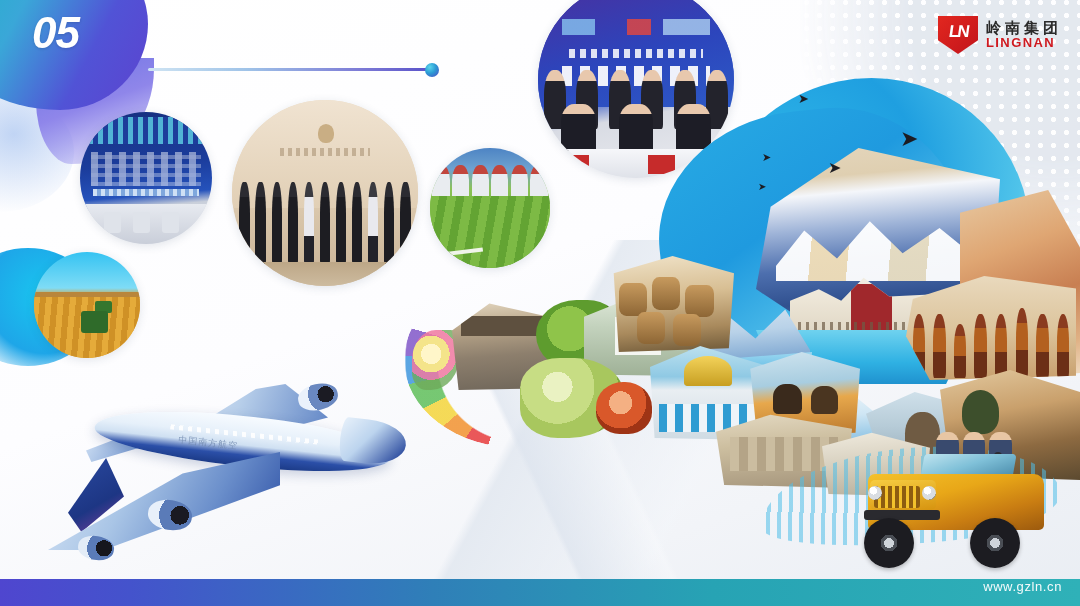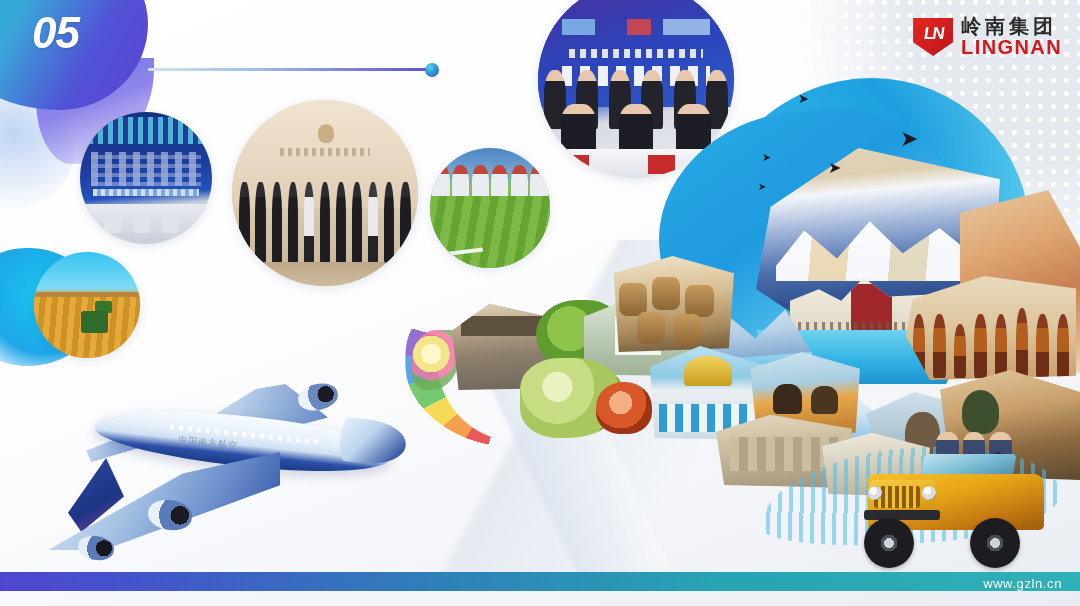--- a/index.html
+++ b/index.html
@@ -88,22 +88,22 @@
     width: 40px; height: 38px; position: relative;
     background: linear-gradient(135deg,#e2271f 0%,#c1141b 100%);
     clip-path: polygon(0 0,100% 0,100% 64%,50% 100%,0 64%);
     display: flex; align-items: center; justify-content: center;
   }
   .logo-shield span {
     color: #fff; font-weight: bold; font-size: 17px; letter-spacing: -2px;
     transform: translateY(-3px) skewX(-8deg);
   }
   .logo-text { line-height: 1.05; }
-  .logo-cn { font-size: 20px; font-weight: bold; color: #2b2b2b; letter-spacing: 4px; }
-  .logo-en { font-size: 20px; font-weight: bold; color: #cf1a20; letter-spacing: 1.4px; }
+  .logo-cn { font-size: 15px; font-weight: bold; color: #2b2b2b; letter-spacing: 4px; }
+  .logo-en { font-size: 13px; font-weight: bold; color: #cf1a20; letter-spacing: 1.4px; }
 
   
   .circ { position: absolute; border-radius: 50%; overflow: hidden; box-shadow: 0 2px 10px rgba(40,60,90,.13); }
 
   
   #ph-conference { left: 80px; top: 112px; width: 132px; height: 132px;
     background: linear-gradient(175deg,#16307f 0%,#1b3c9c 40%,#2552bb 62%,#c9cfda 70%,#eceff4 100%); }
   #ph-conference .stage-top { position:absolute; left:6%; top:4%; width:88%; height:20%;
     background: repeating-linear-gradient(90deg,#5fd3e8 0 5px, #1e3f9e 5px 10px); opacity:.8; border-radius:3px;}
   #ph-conference .stage-rows { position:absolute; left:8%; top:30%; width:84%; height:26%;
@@ -439,23 +439,23 @@
   
   .caption {
     position: absolute; left: 246px; top: 514px;
     font-size: 20px; font-weight: bold; letter-spacing: 1px;
     color: #2f6169; white-space: nowrap;
   }
   .caption .hl { color: #18a3ae; }
 
   
   .footer {
-    position: absolute; left: 0; bottom: 15px; width: 100%; height: 19px;
+    position: absolute; left: 0; bottom: 0; width: 100%; height: 27px;
     background: linear-gradient(90deg,#4f46cf 0%,#4453cc 12%,#2f7fb8 40%,#27a3b4 66%,#2fb1b8 100%);
-    display: flex; align-items: flex-end; justify-content: flex-end;
+    display: flex; align-items: flex-start; justify-content: flex-end;
   }
   .footer-url {
     color: #ffffff; font-size: 13px; letter-spacing: .6px; margin-right: 18px; opacity: .95;
   }
 </style>
 </head>
 <body>
 
 <div id="slide">
 

